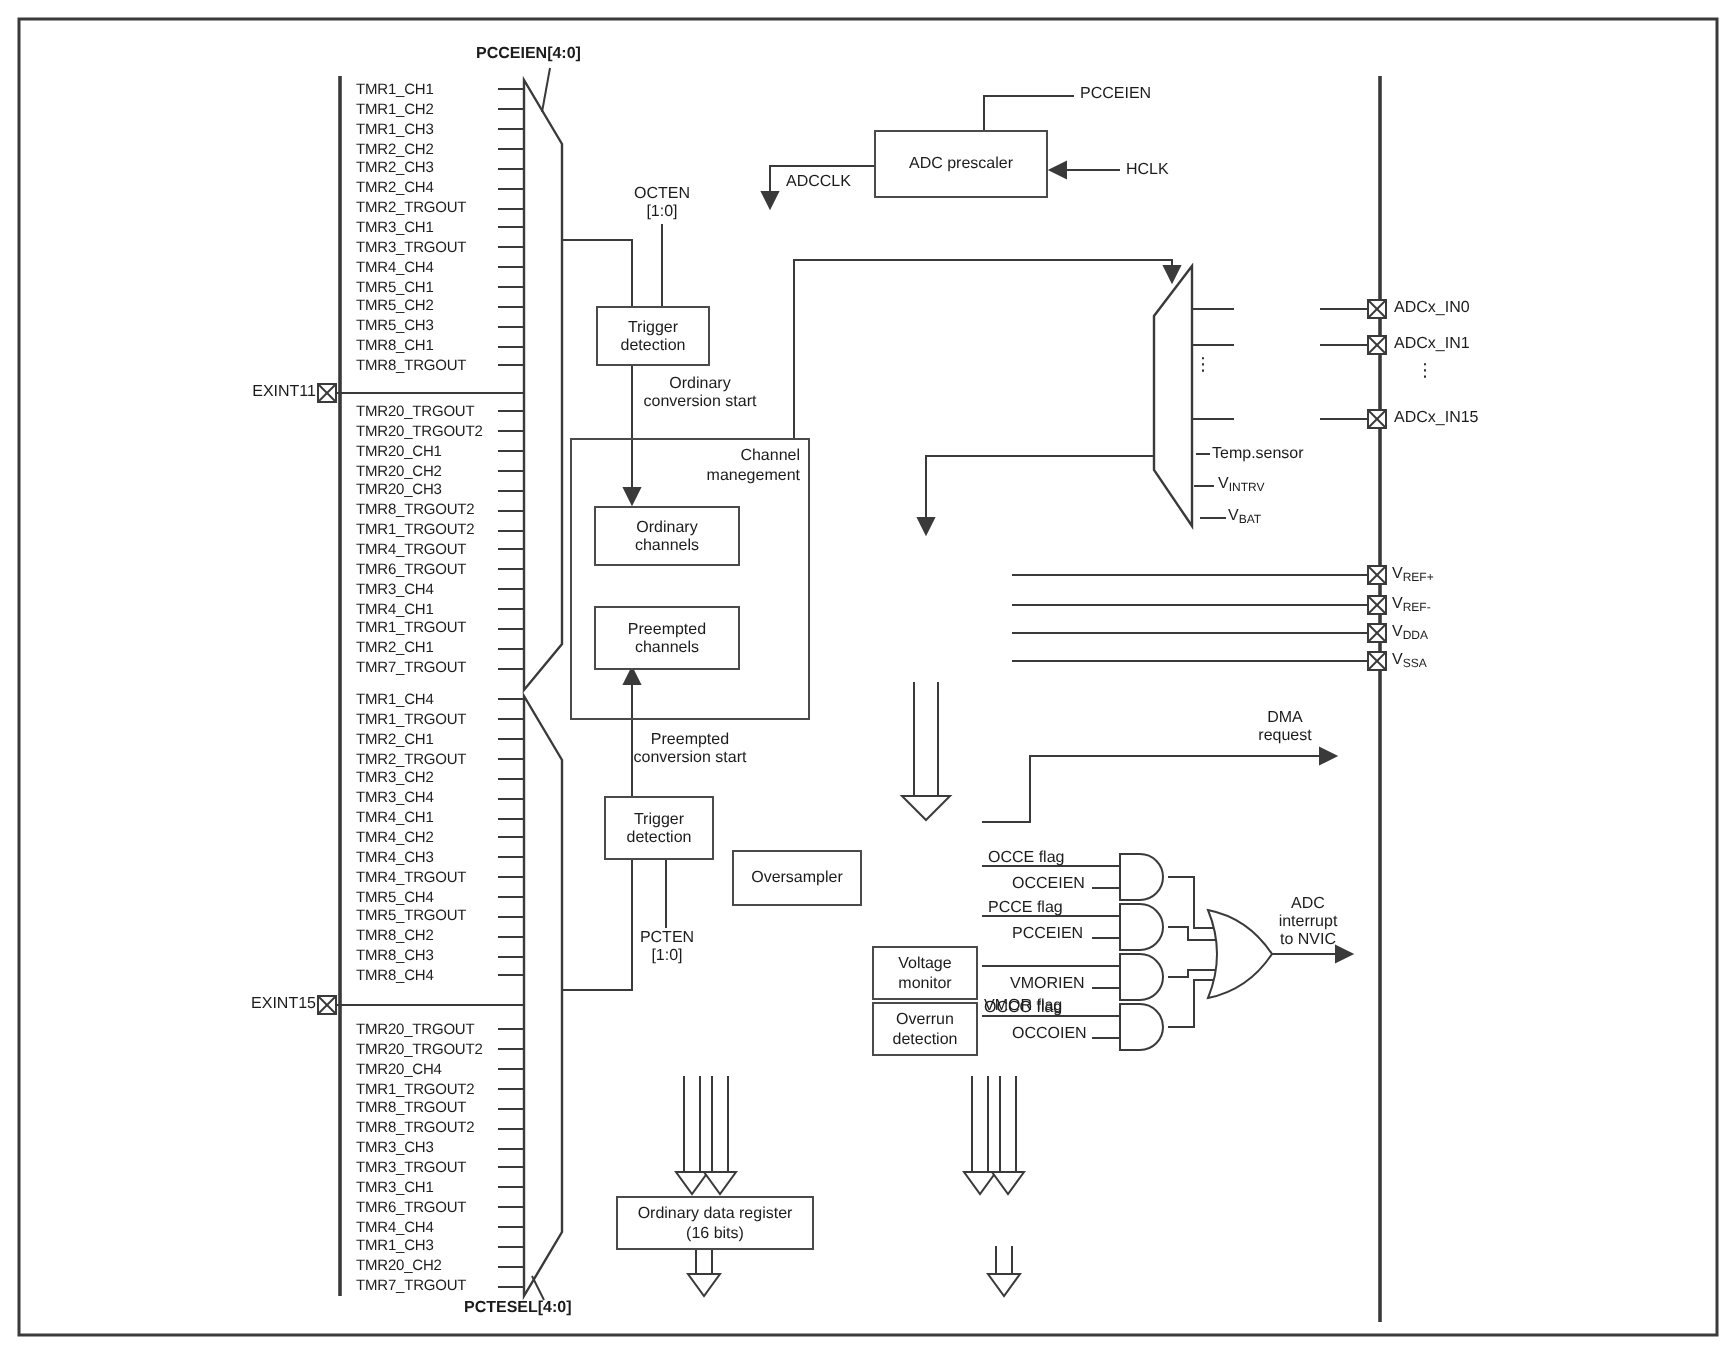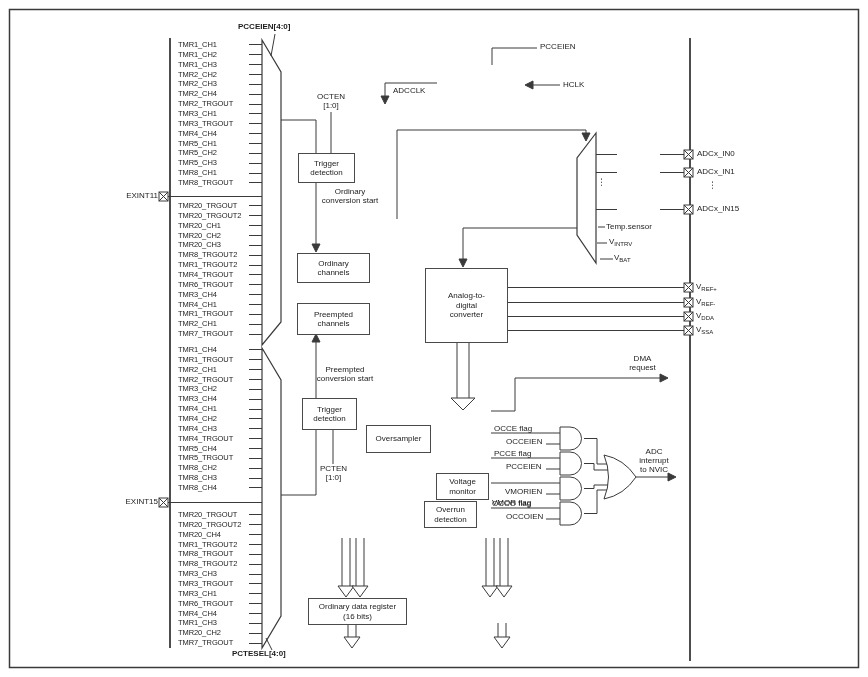--- a/index.html
+++ b/index.html
@@ -273,60 +273,64 @@
   </div>
 
   <div class="box" style="left:298px;top:153px;width:55px;height:28px">
     <div>Trigger</div>
         <div>detection</div>
   </div>
   <div class="box" style="left:302px;top:398px;width:53px;height:30px">
     <div>Trigger</div>
         <div>detection</div>
   </div>
+  <div class="ghost" style="left:285px;top:219px;width:118px;height:139px">
+    <div class="title">
+      <div>Channel</div>
+          <div>manegement</div>
+    </div>
+  </div>
   <div class="box" style="left:297px;top:253px;width:71px;height:28px">
     <div>Ordinary</div>
         <div>channels</div>
   </div>
   <div class="box" style="left:297px;top:303px;width:71px;height:30px">
     <div>Preempted</div>
         <div>channels</div>
   </div>
 
+  <div class="box" style="left:437px;top:65px;width:85px;height:32px">
+    <div>ADC prescaler</div>
+  </div>
   <div class="lbl" style="left:540px;top:42px">PCCEIEN</div>
   <div class="lbl" style="left:563px;top:80px">HCLK</div>
   <div class="lbl" style="left:393px;top:86px">ADCCLK</div>
 
   <div class="lbl dots" style="left:597px;top:178px">⋮</div>
   <div class="lbl" style="left:697px;top:149px">ADCx_IN0</div>
   <div class="lbl" style="left:697px;top:167px">ADCx_IN1</div>
   <div class="lbl dots" style="left:708px;top:181px">⋮</div>
   <div class="lbl" style="left:697px;top:204px">ADCx_IN15</div>
   <div class="lbl" style="left:606px;top:222px">Temp.sensor</div>
   <div class="lbl" style="left:609px;top:237px"><span>V</span><sub>INTRV</sub></div>
   <div class="lbl" style="left:614px;top:253px"><span>V</span><sub>BAT</sub></div>
 
-  <div class="box" style="left:425px;top:268px;width:81px;height:73px">
-    <div>Analog-to-</div>
-        <div>digital</div>
-        <div>converter</div>
-  </div>
   <div class="lbl" style="left:696px;top:282px"><span>V</span><sub>REF+</sub></div>
   <div class="lbl" style="left:696px;top:297px"><span>V</span><sub>REF-</sub></div>
   <div class="lbl" style="left:696px;top:311px"><span>V</span><sub>DDA</sub></div>
   <div class="lbl" style="left:696px;top:325px"><span>V</span><sub>SSA</sub></div>
 
   <div class="box" style="left:366px;top:425px;width:63px;height:26px">
     <div>Oversampler</div>
   </div>
   <div class="box" style="left:436px;top:473px;width:51px;height:25px">
     <div>Voltage</div>
         <div>monitor</div>
   </div>
-  <div class="box" style="left:424px;top:501px;width:51px;height:25px">
+  <div class="box" style="left:436px;top:501px;width:51px;height:25px">
     <div>Overrun</div>
         <div>detection</div>
   </div>
 
   <div class="lbl" style="left:494px;top:424px">OCCE flag</div>
   <div class="lbl" style="left:506px;top:437px">OCCEIEN</div>
   <div class="lbl" style="left:494px;top:449px">PCCE flag</div>
   <div class="lbl" style="left:506px;top:462px">PCCEIEN</div>
   <div class="lbl" style="left:492px;top:498px">VMOR flag</div>
   <div class="lbl" style="left:505px;top:487px">VMORIEN</div>

